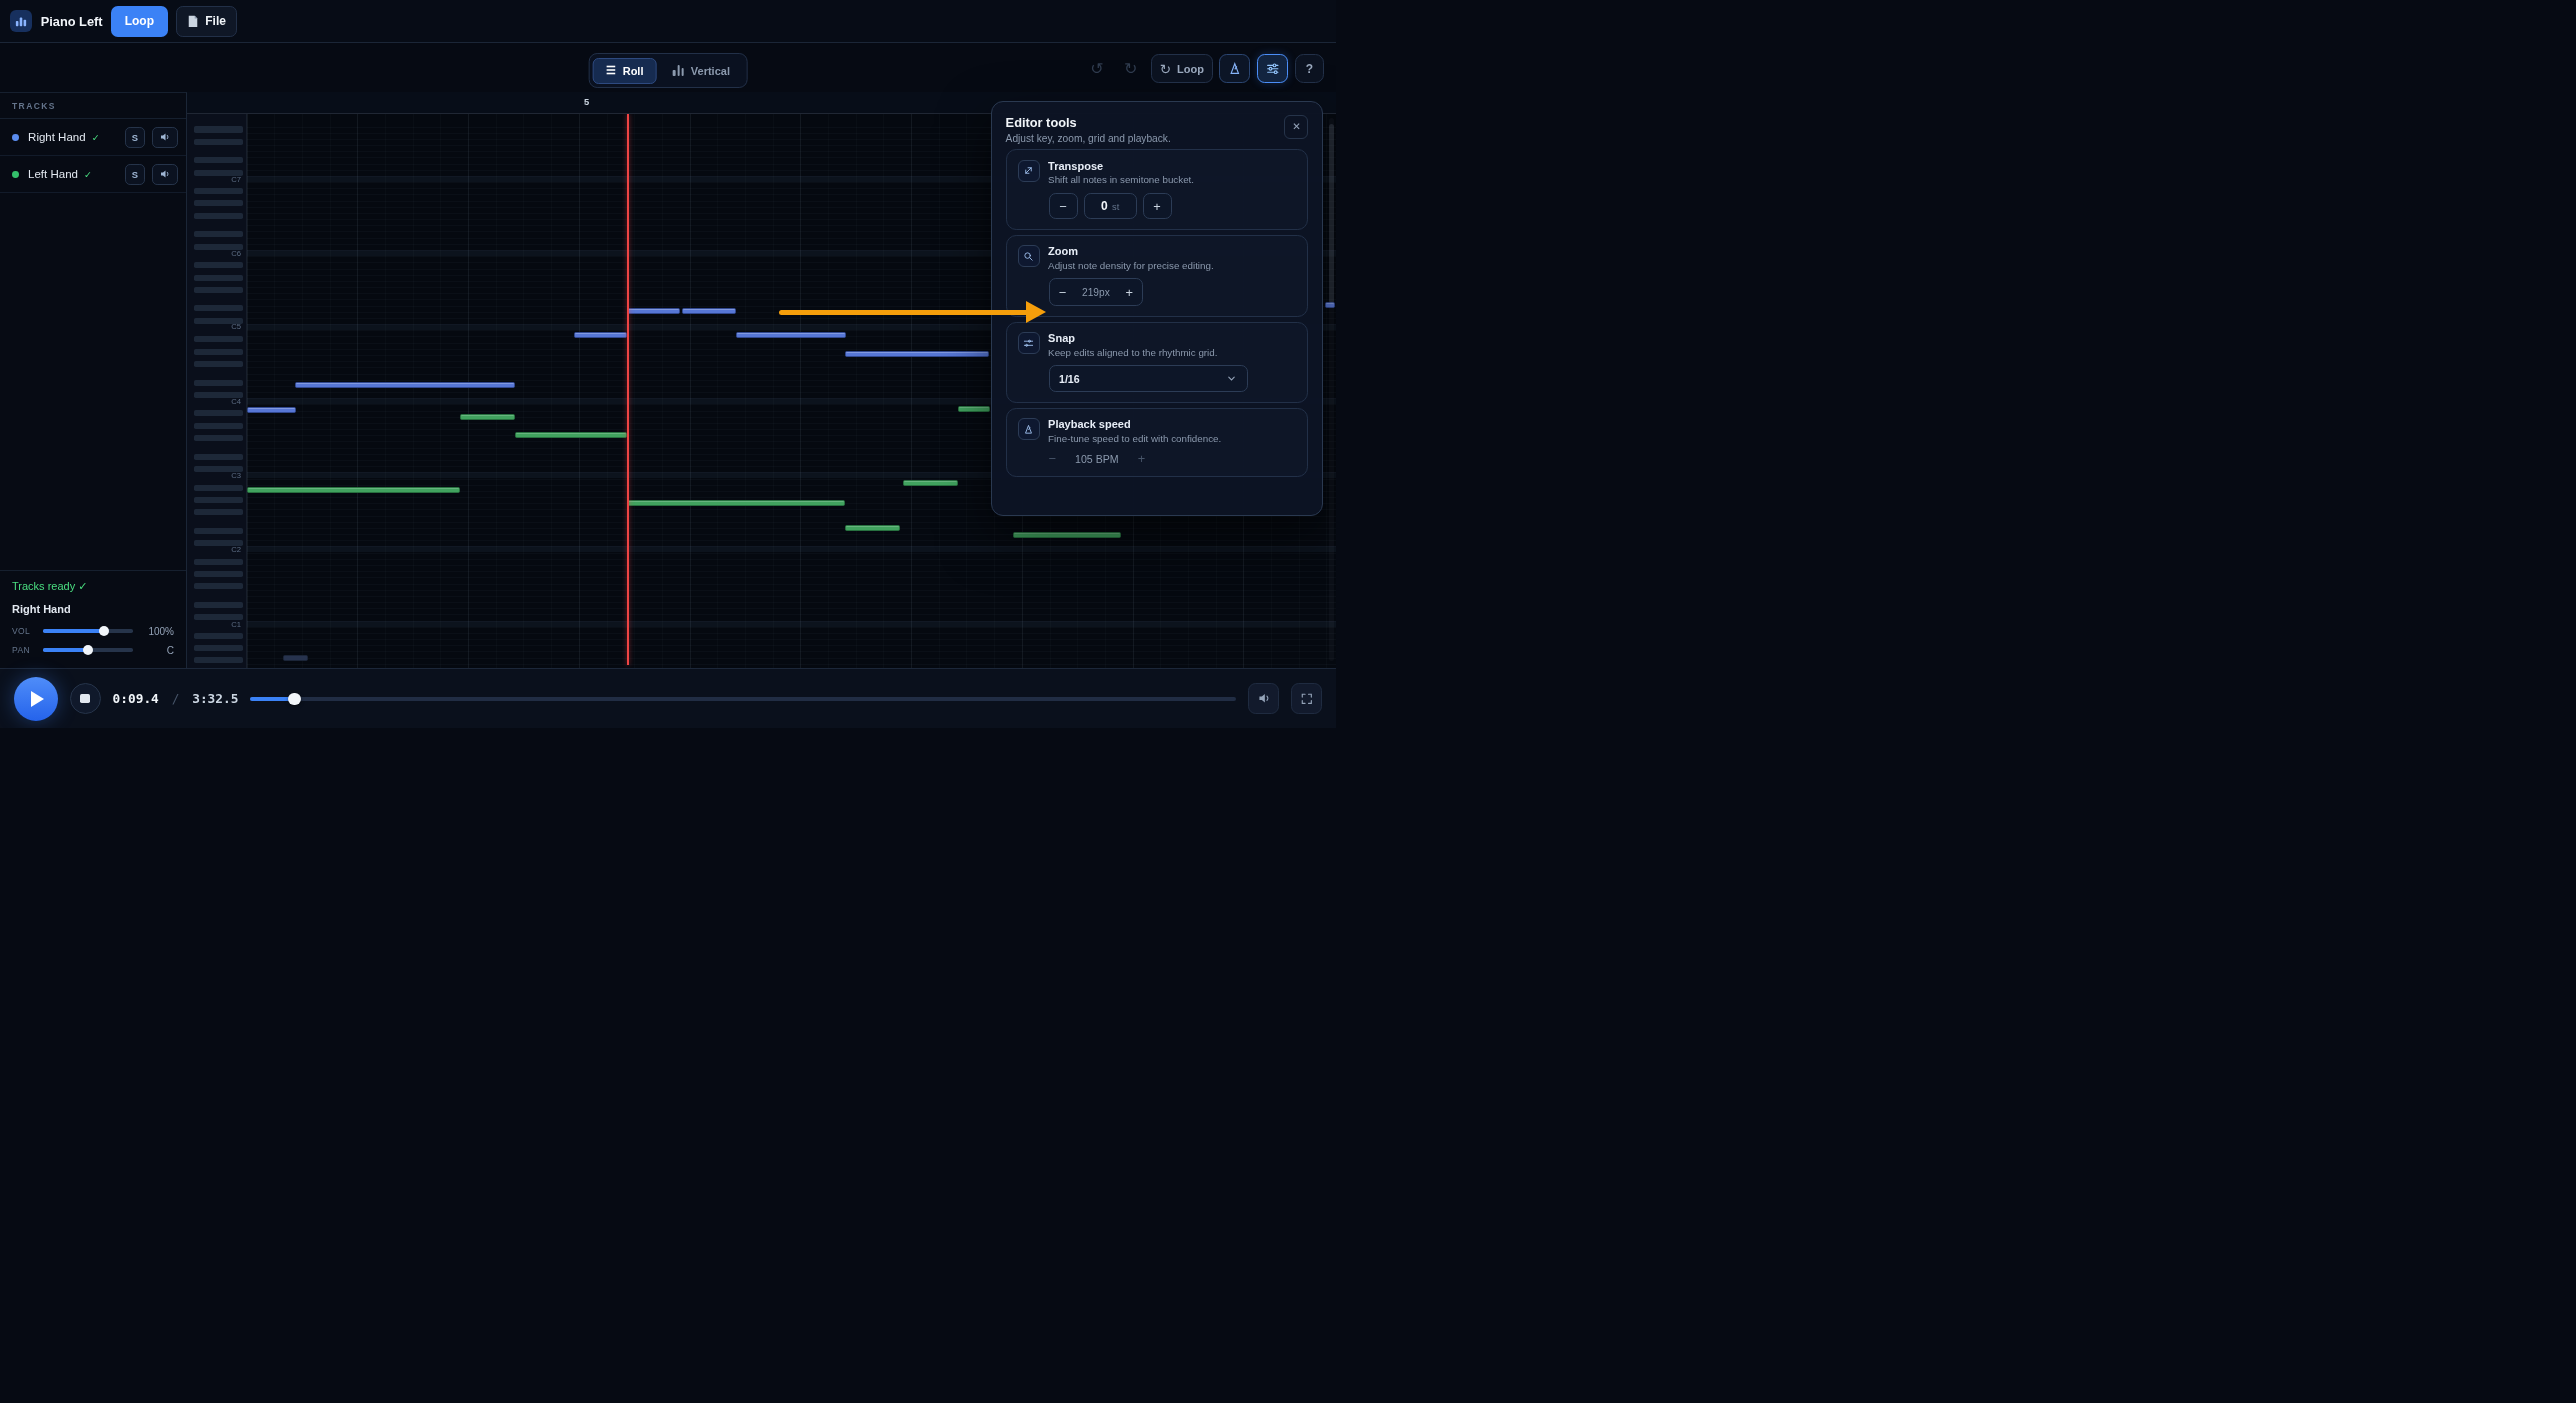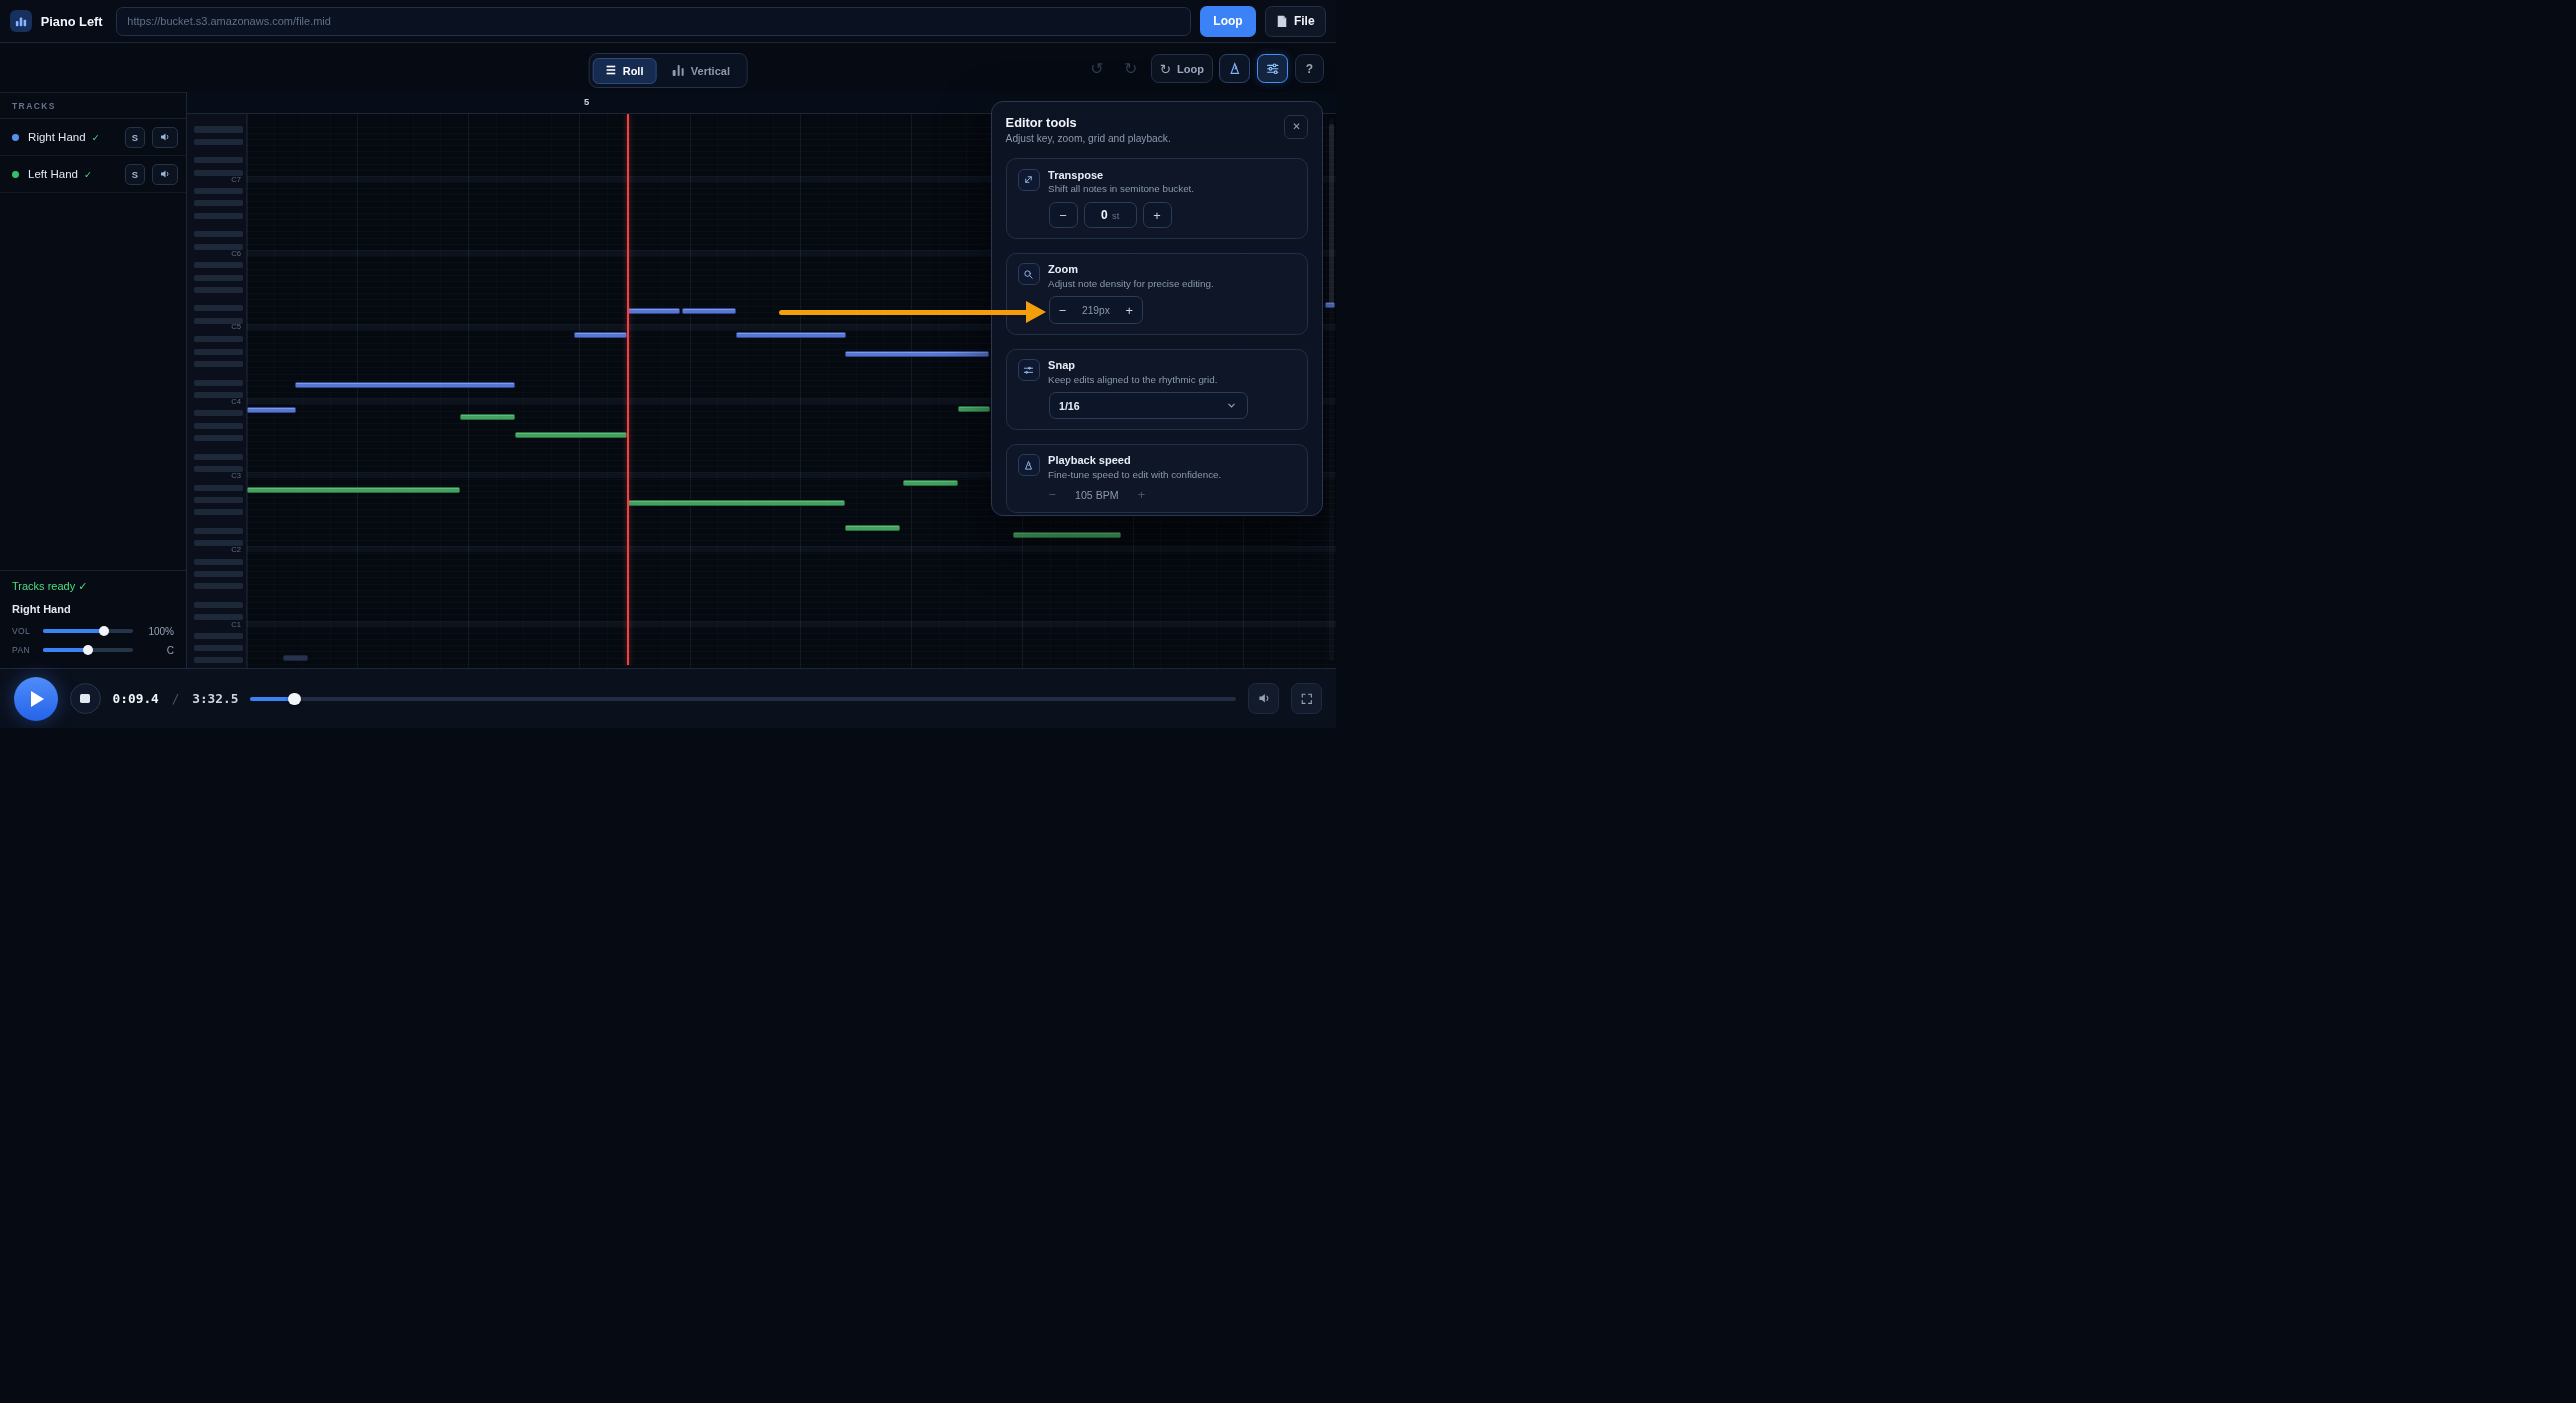--- a/index.html
+++ b/index.html
@@ -134,21 +134,21 @@
     position:absolute; left:991px; top:101px; width:332px; height:415px;
     background:rgba(12,20,36,.97); border:0.9px solid #2a3950; border-radius:12px;
     box-shadow:0 20.4px 51px rgba(0,0,0,.55); z-index:60; padding:12.8px 13.6px;
   }
   .panel-head{ display:flex; align-items:flex-start; }
   .panel-title{ font-size:12.8px; font-weight:bold; color:#f1f5f9; }
   .panel-sub{ font-size:10.2px; color:#8b99ad; margin-top:3.4px; }
   .close-btn{ margin-left:auto; width:24px; height:24px; border:0.9px solid #26344a; border-radius:6px;
     background:transparent; color:#94a3b8; font-size:10.2px; display:flex; align-items:center;
     justify-content:center; cursor:pointer; }
-  .card{ margin-top:14px; border:0.9px solid #223048; border-radius:10.2px;
+  .card{ margin-top:5px; border:0.9px solid #223048; border-radius:10.2px;
     background:rgba(17,26,43,.55); padding:9.4px 11px; }
   .card-head{ display:flex; gap:8.5px; }
   .card-icon{ width:22px; height:22px; flex:0 0 22px; border:0.9px solid #2c3c56; border-radius:6px;
     background:#0e1830; color:#9fc0ee; display:flex; align-items:center; justify-content:center; }
   .card-title{ font-size:11px; font-weight:bold; color:#e8eef7; }
   .card-desc{ font-size:9.8px; color:#8b99ad; margin-top:2.6px; }
   .card-controls{ margin-top:7.7px; margin-left:31px; display:flex; align-items:center; gap:6px; }
   .step-btn{ width:29px; height:26.4px; border:0.9px solid #2c3c56; border-radius:6.8px; background:#0d1628;
     color:#cbd5e1; font-size:12.8px; display:flex; align-items:center; justify-content:center;
     cursor:pointer; font-family:"Liberation Sans", sans-serif; }
@@ -208,21 +208,20 @@
 
 <header class="app-header">
   <div class="logo-box">
     <svg width="12" height="12" viewBox="0 0 14 14">
       <rect x="1" y="7" width="3" height="6" rx="1" fill="#8ab4ff"></rect>
       <rect x="5.5" y="3" width="3" height="10" rx="1" fill="#8ab4ff"></rect>
       <rect x="10" y="5.5" width="3" height="7.5" rx="1" fill="#8ab4ff"></rect>
     </svg>
   </div>
   <div class="app-title">Piano Left</div>
-  <input class="url-input" type="text" value="https://bucket.s3.amazonaws.com/file.mid" style="">
   <button class="btn-load">Loop</button>
   <button class="btn-file">
     <span>
       <svg width="12" height="12.8" viewBox="0 0 14 15">
         <path d="M2 1h7l3 3v10H2z" fill="#cbd5e1"></path>
         <path d="M9 1v3h3" fill="#8b99ad"></path>
       </svg>
     </span>
     <span>File</span>
   </button>

